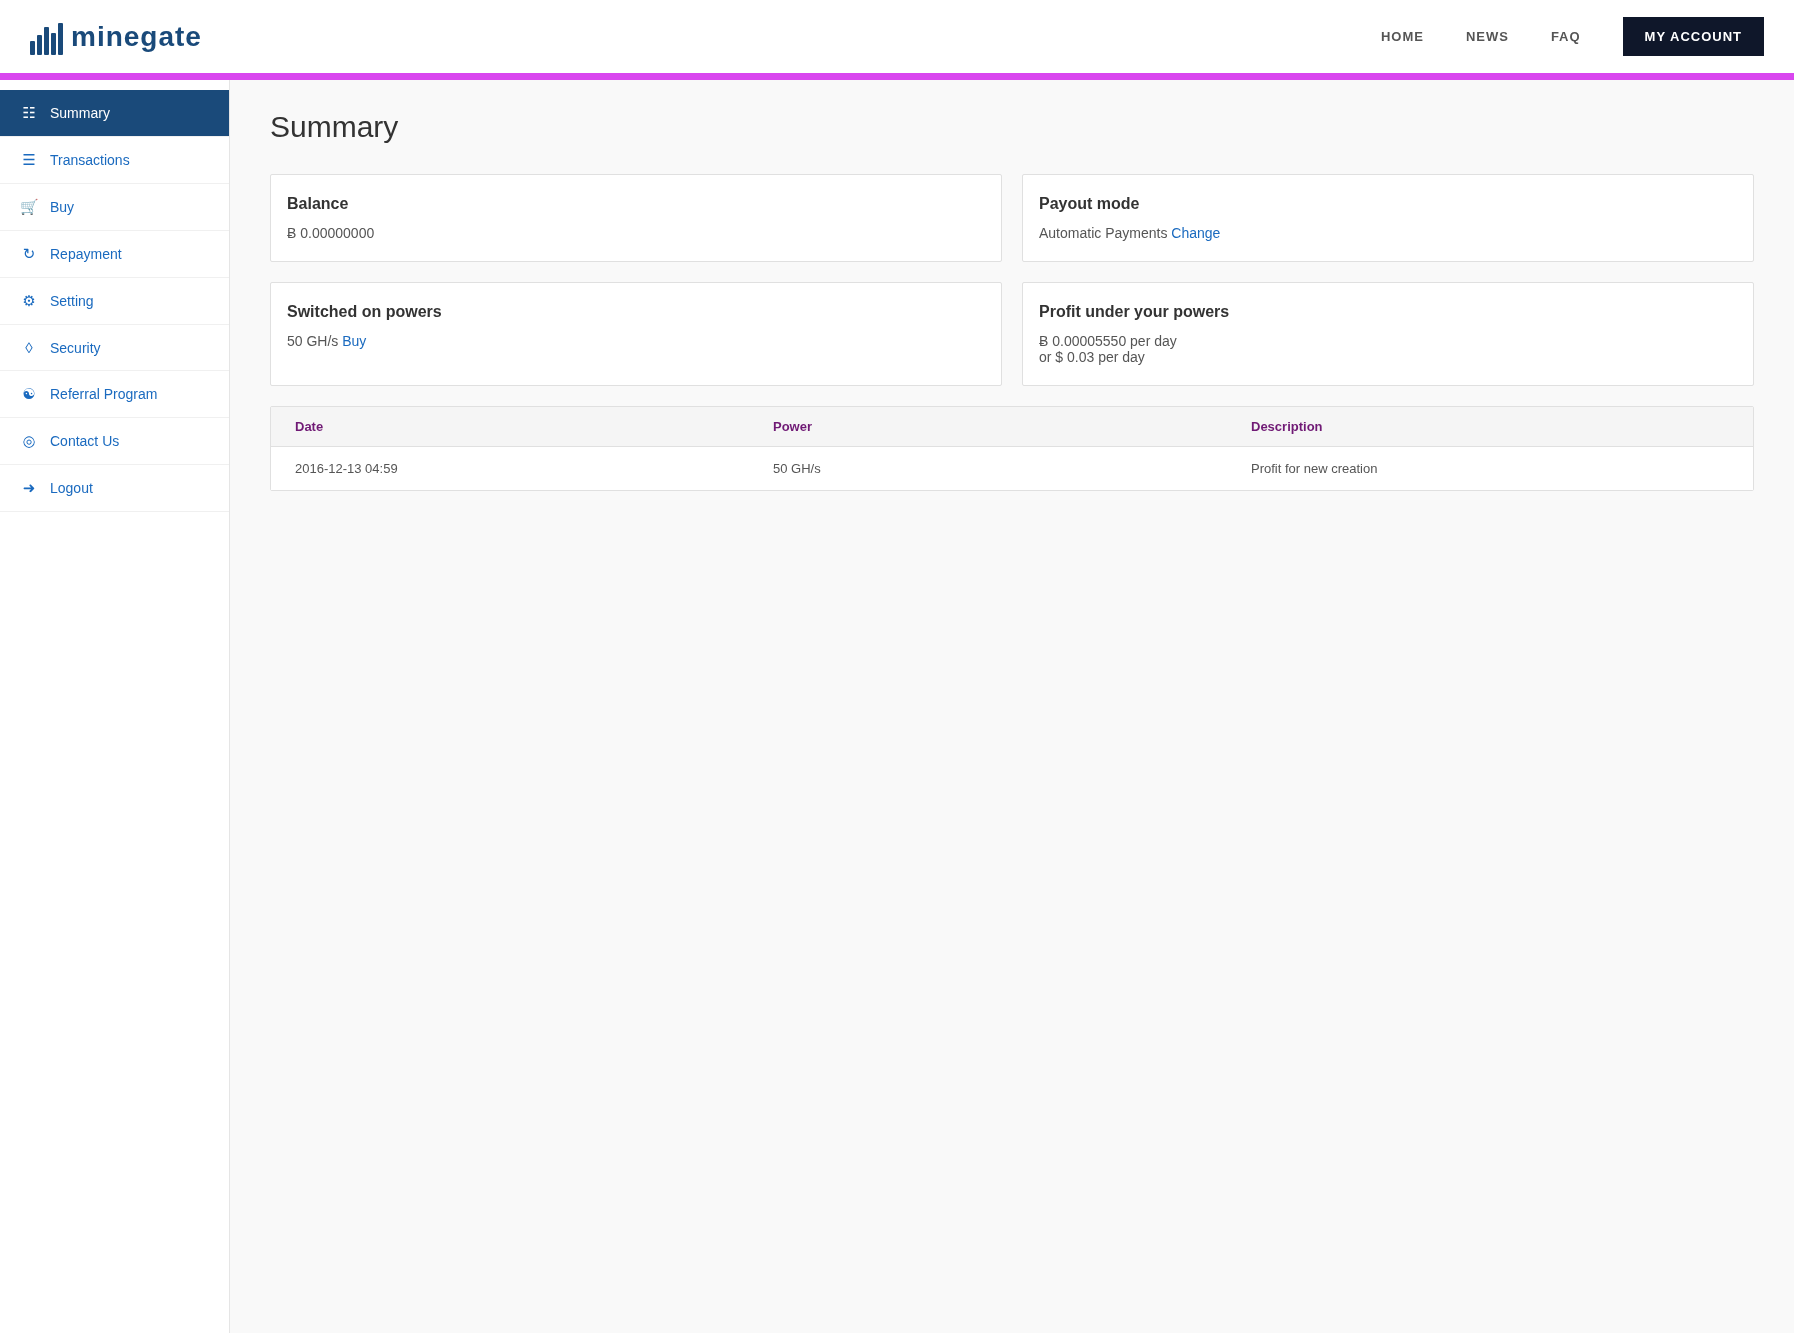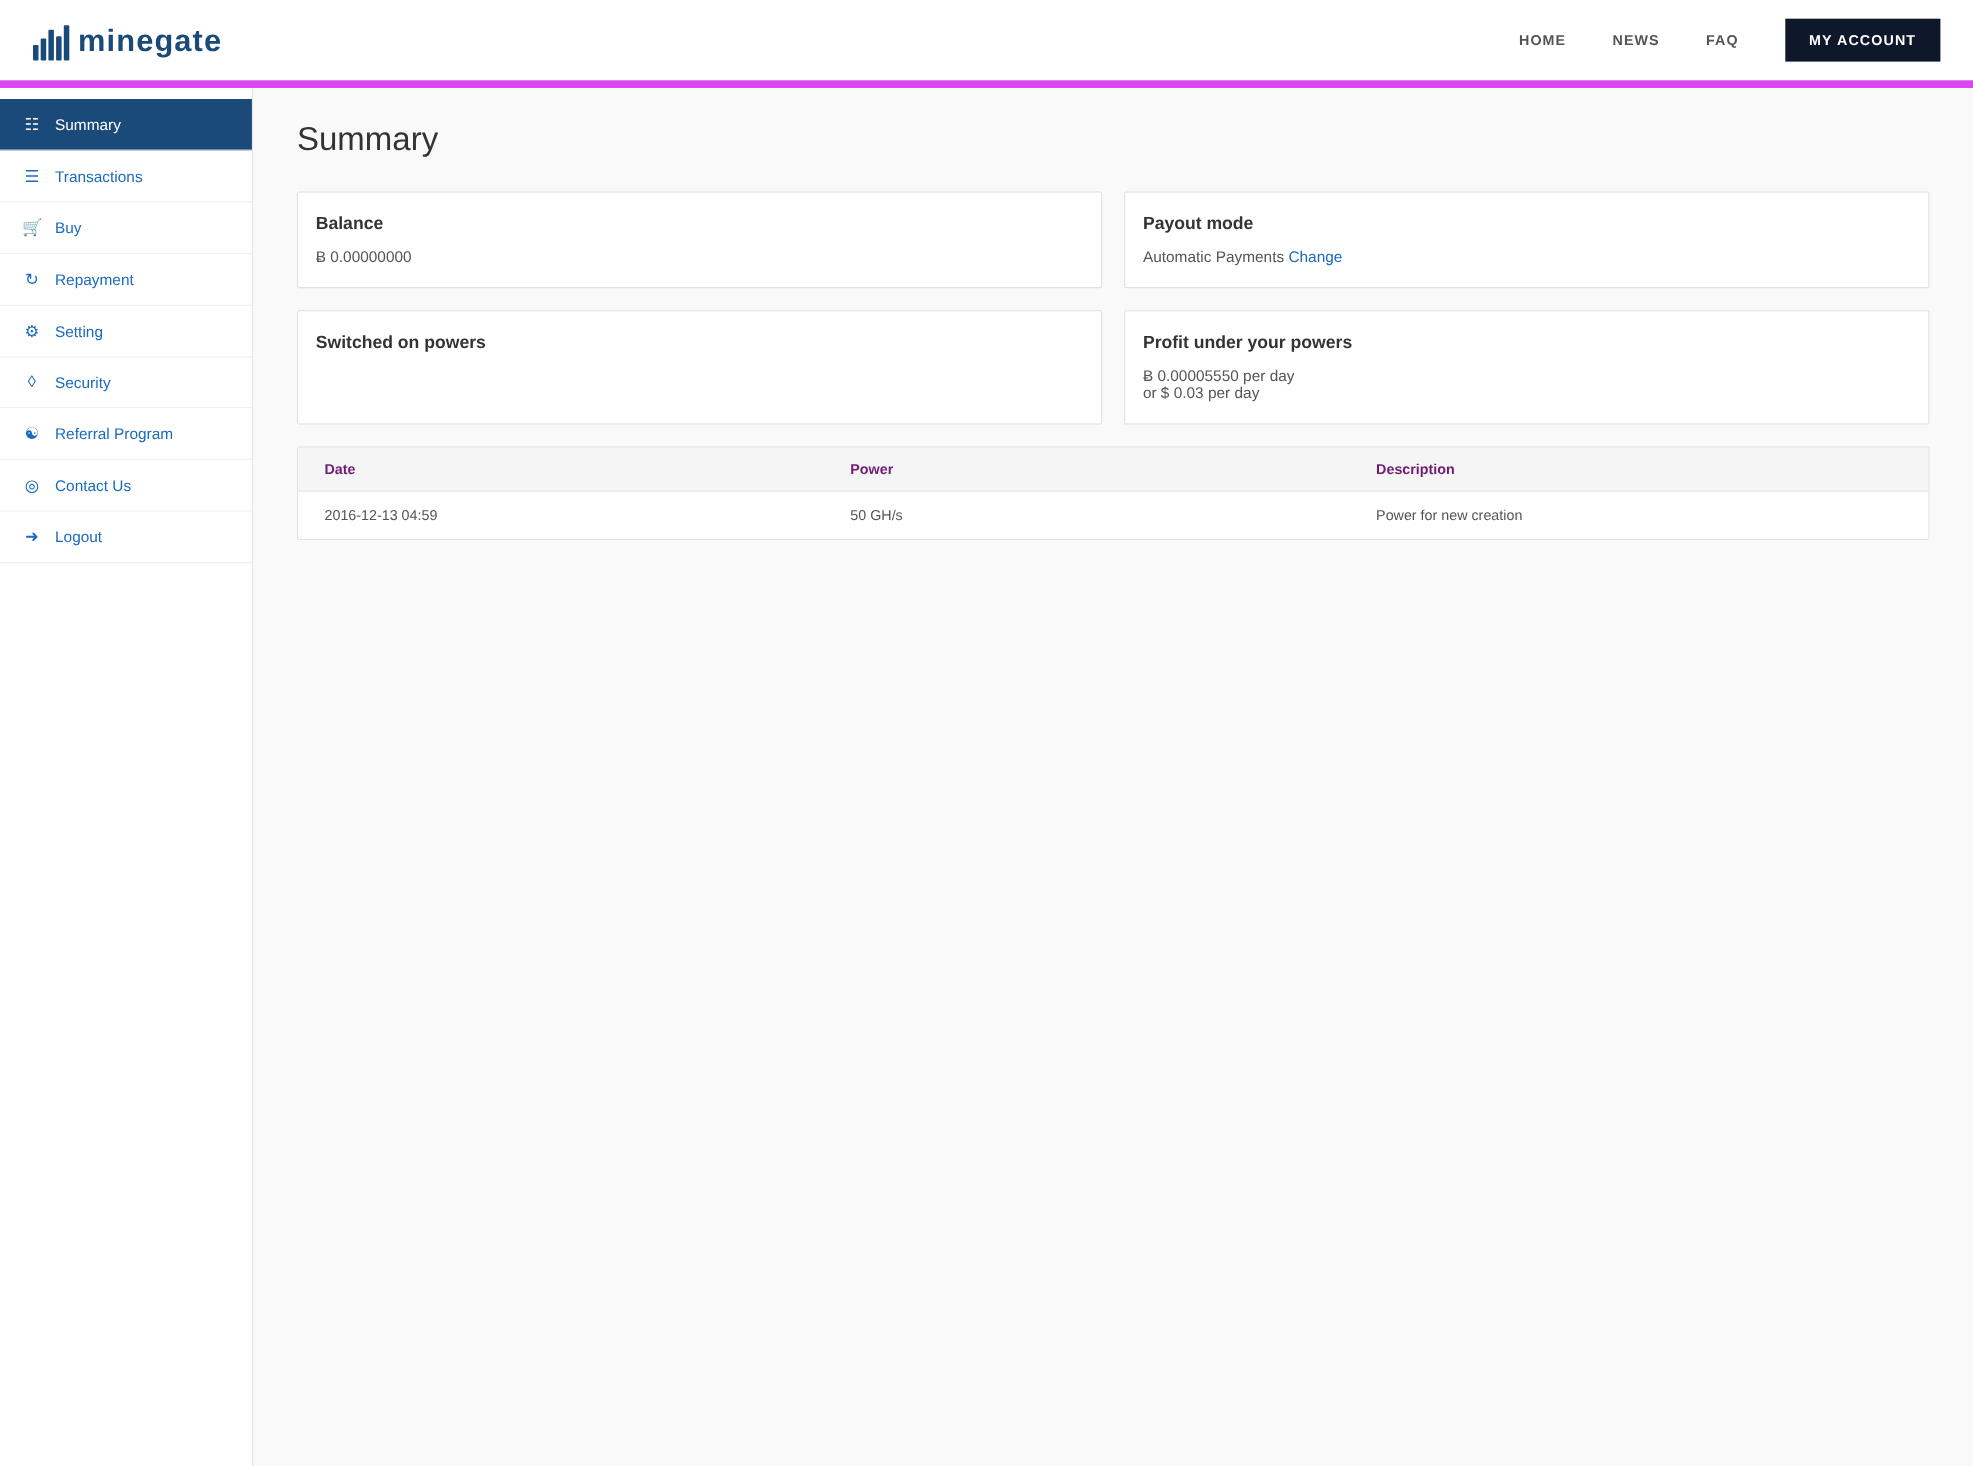--- a/index.html
+++ b/index.html
@@ -257,36 +257,40 @@
         <div class="card-value">
           <span>Automatic Payments</span>
           <a class="card-link" href="#">Change</a>
         </div>
       </div>
     </div>
 
     <div class="cards-row">
       <div class="card">
         <div class="card-title">Switched on powers</div>
+        <div class="card-value">
+          <span>50 GH/s</span>
+          <a class="card-link" href="#">Buy</a>
+        </div>
       </div>
       <div class="card">
         <div class="card-title">Profit under your powers</div>
         <div class="card-value">
           <div>Ƀ 0.00005550 per day</div>
           <div>or $ 0.03 per day</div>
         </div>
       </div>
     </div>
 
     <div class="table-section">
       <div class="table-header">
         <div class="table-header-cell">Date</div>
         <div class="table-header-cell">Power</div>
         <div class="table-header-cell">Description</div>
       </div>
       <div class="table-row">
         <div class="table-cell">2016-12-13 04:59</div>
         <div class="table-cell">50 GH/s</div>
-        <div class="table-cell">Power for new creation</div>
+        <div class="table-cell">Profit for new creation</div>
       </div>
     </div>
   </main>
 </div>
 
 </body></html>

